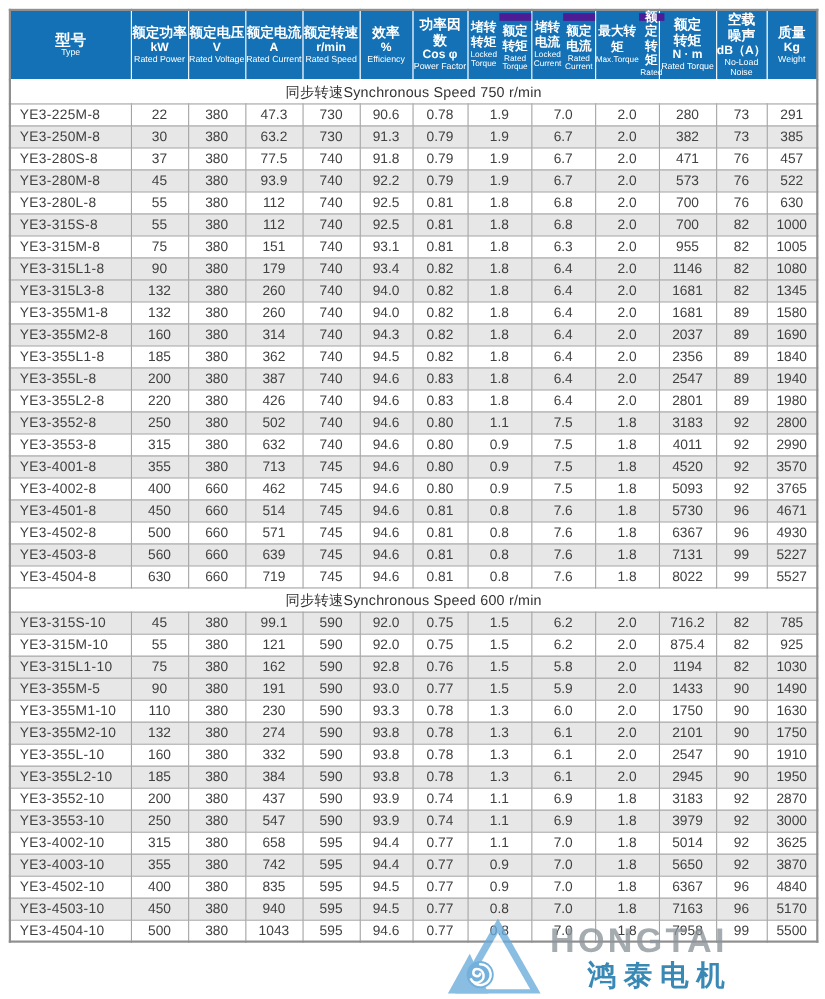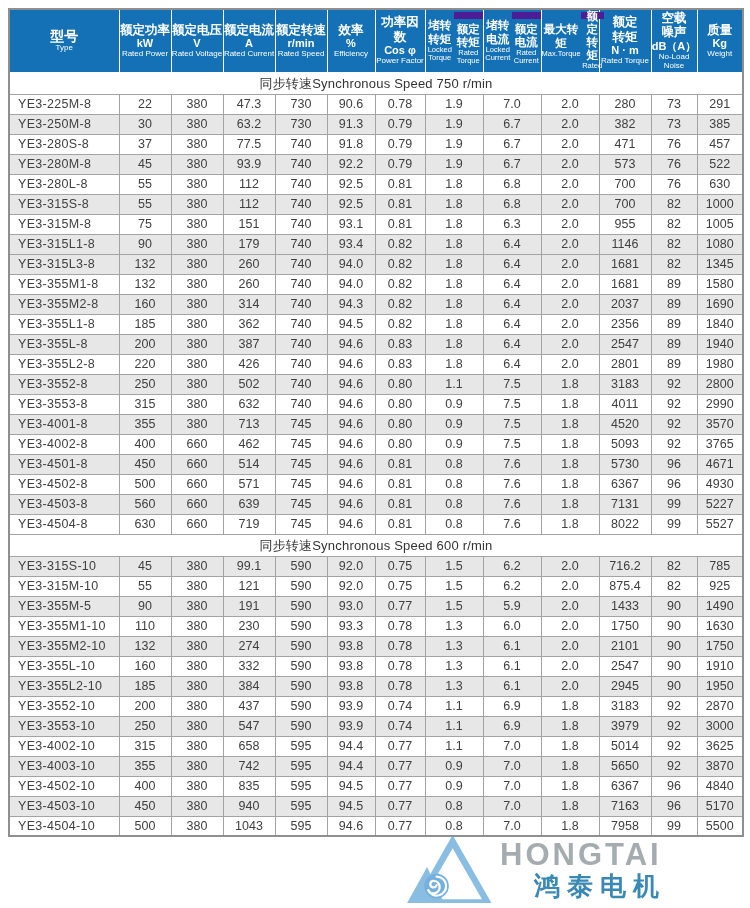--- a/index.html
+++ b/index.html
@@ -526,20 +526,35 @@
           <td>92.0</td>
           <td>0.75</td>
           <td>1.5</td>
           <td>6.2</td>
           <td>2.0</td>
           <td>875.4</td>
           <td>82</td>
           <td>925</td>
         </tr>
         <tr class="alt">
+          <td class="type-cell">YE3-315L1-10</td>
+          <td>75</td>
+          <td>380</td>
+          <td>162</td>
+          <td>590</td>
+          <td>92.8</td>
+          <td>0.76</td>
+          <td>1.5</td>
+          <td>5.8</td>
+          <td>2.0</td>
+          <td>1194</td>
+          <td>82</td>
+          <td>1030</td>
+        </tr>
+        <tr class="alt">
           <td class="type-cell">YE3-355M-5</td>
           <td>90</td>
           <td>380</td>
           <td>191</td>
           <td>590</td>
           <td>93.0</td>
           <td>0.77</td>
           <td>1.5</td>
           <td>5.9</td>
           <td>2.0</td>

